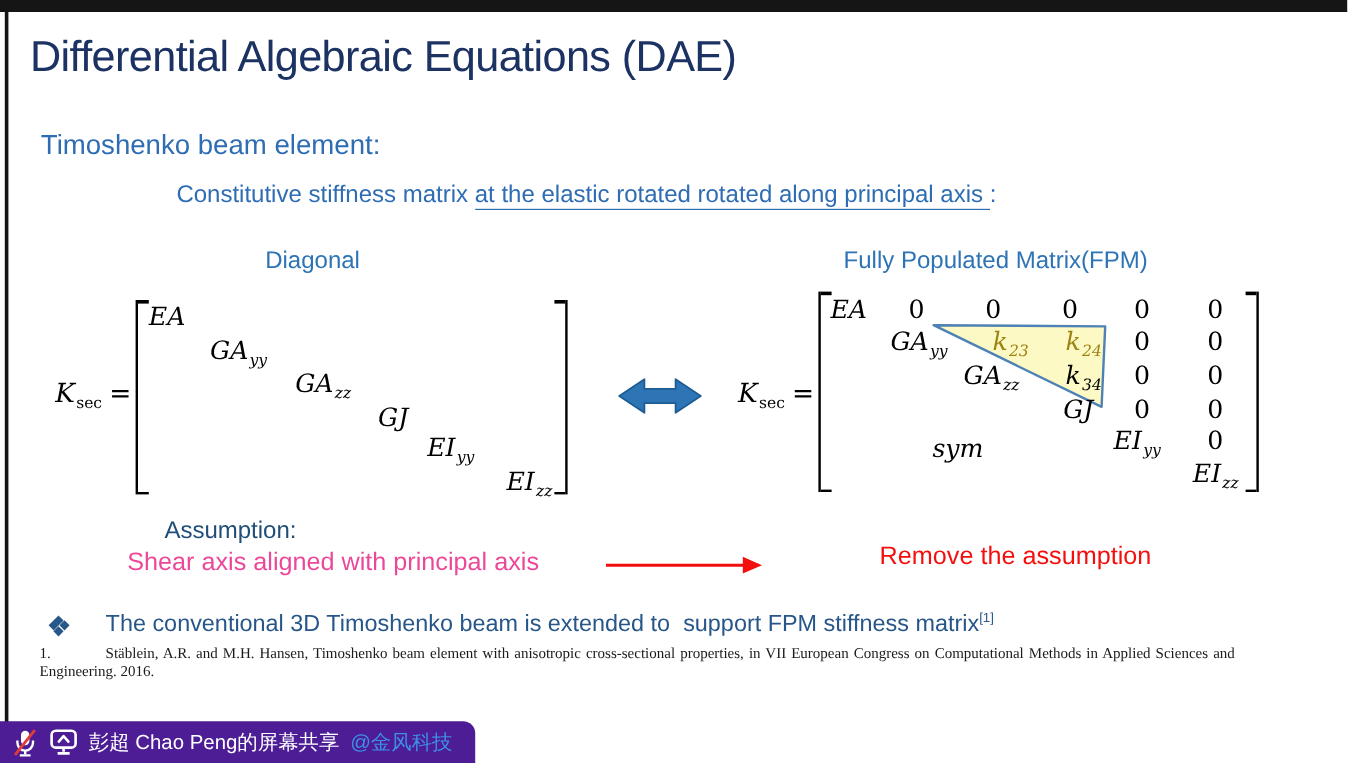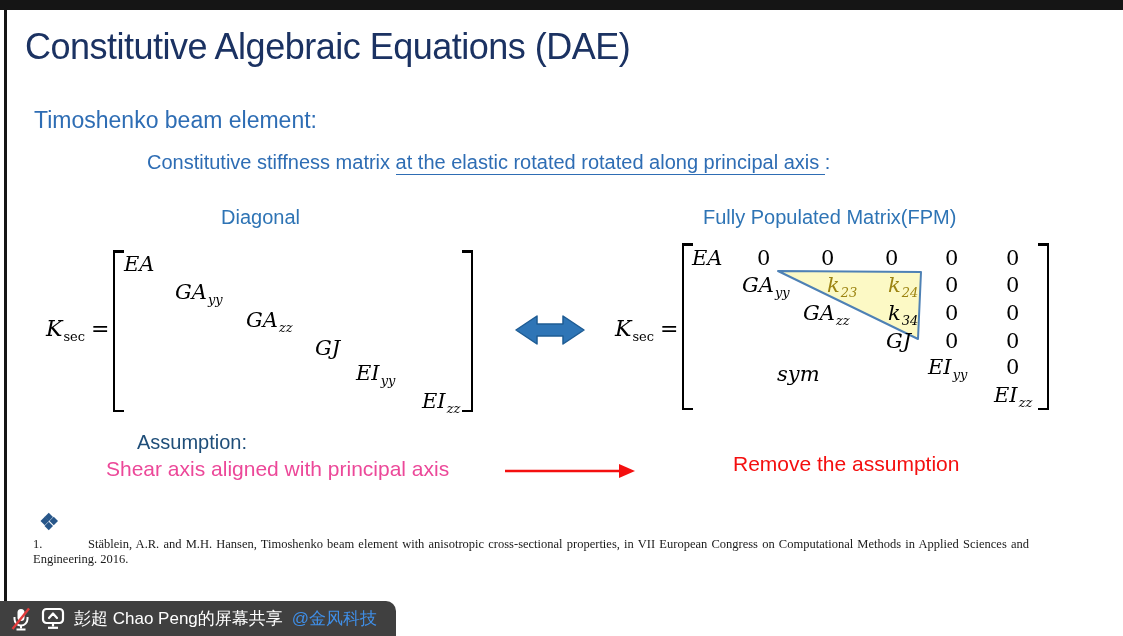--- a/index.html
+++ b/index.html
@@ -50,21 +50,21 @@
   .share-watermark{font-size:17px;white-space:nowrap;}
 </style>
 </head>
 <body>
 
 <div id="canvas">
 
   <div class="frame-top"></div>
   <div class="frame-left"></div>
 
-  <div class="title" style="color:#1B3262">Constitutive Algebraic Equations (DAE)</div>
+  <div class="title" style="color:#1B3262">Differential Algebraic Equations (DAE)</div>
   <div class="heading" style="color:#2E6DB4">Timoshenko beam element:</div>
   <div class="subtitle" style="color:#2E6DB4"><span>Constitutive stiffness matrix </span><span class="ul">at the elastic rotated rotated along principal axis </span><span>:</span></div>
 
   <div class="col-label" style="left:221px;top:206px;color:#2E74B5">Diagonal</div>
   <div class="col-label" style="left:703px;top:206px;color:#2E74B5">Fully Populated Matrix(FPM)</div>
 
   <span class="klabel" style="left:46px;top:316px"><span class="it">K</span><sub class="msub roman">sec</sub><span class="eq">=</span></span>
 
   <div class="bk bk-l" style="left:113px;top:250px;width:9px;height:162px"></div>
   <div class="bk bk-r" style="left:462px;top:250px;width:9px;height:162px"></div>
@@ -124,24 +124,25 @@
     <polygon points="119,2 135,9 119,16" fill="#F40F0F"></polygon>
   </svg>
   <div class="remove-text" style="color:#F40F0F">Remove the assumption</div>
 
   <span class="bullet-mark">
     <i style="background:#275689;left:4.2px;top:0"></i>
     <i style="background:#275689;left:0;top:4.2px"></i>
     <i style="background:#275689;left:8.5px;top:4.2px"></i>
     <i style="background:#275689;left:4.2px;top:8.5px"></i>
   </span>
+  <div class="bullet-text" style="color:#275689"><span>The conventional 3D Timoshenko beam is extended to  support FPM stiffness matrix</span><sup>[1]</sup></div>
 
   <div class="footnote"><span class="fn-marker">1.</span><span>Stäblein, A.R. and M.H. Hansen, Timoshenko beam element with anisotropic cross-sectional properties, in VII European Congress on Computational Methods in Applied Sciences and Engineering. 2016.</span></div>
 
-  <div class="share-bar" style="background:#404040">
+  <div class="share-bar" style="background:#4c1d95">
     <svg width="22" height="26" viewBox="0 0 22 26">
       <rect x="7.5" y="3" width="7" height="12" rx="3.5" fill="#fff"></rect>
       <path d="M4.5,11 v2 a6.5,6.5 0 0 0 13,0 v-2" fill="none" stroke="#fff" stroke-width="2"></path>
       <line x1="11" y1="19.5" x2="11" y2="22.5" stroke="#fff" stroke-width="2"></line>
       <line x1="6.5" y1="23.5" x2="15.5" y2="23.5" stroke="#fff" stroke-width="2"></line>
       <line x1="2.5" y1="23" x2="19" y2="2.5" stroke="#E23B3B" stroke-width="2.4"></line>
     </svg>
     <svg width="24" height="23" viewBox="0 0 24 23">
       <rect x="2" y="2" width="20" height="14" rx="3.5" fill="none" stroke="#fff" stroke-width="2.2"></rect>
       <polyline points="8,11 12,6.5 16,11" fill="none" stroke="#fff" stroke-width="2.2" stroke-linecap="round" stroke-linejoin="round"></polyline>

